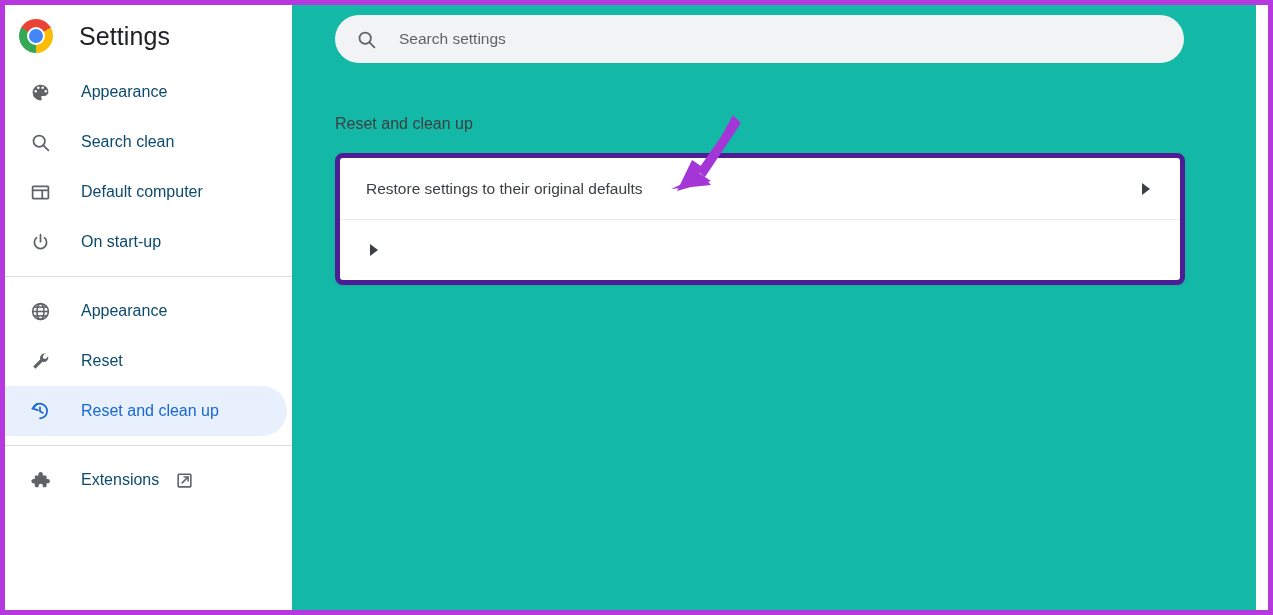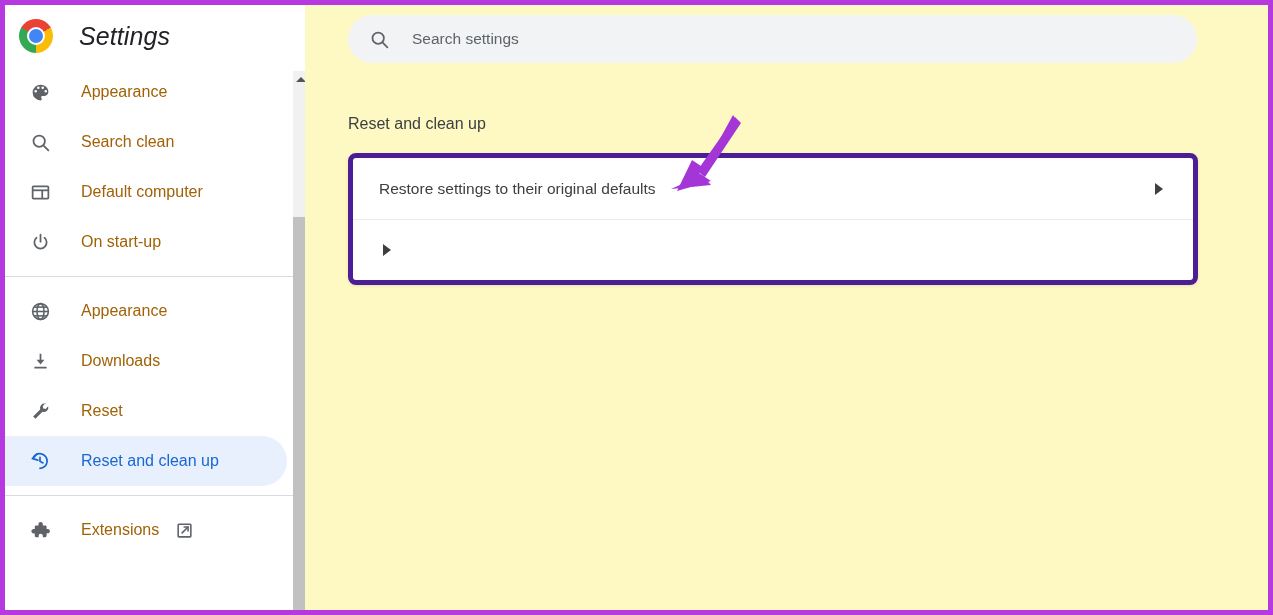--- a/index.html
+++ b/index.html
@@ -28,21 +28,20 @@
     width: 303px;
     height: 605px;
     background: #ffffff;
   }
 
   #brand {
     display: flex;
     align-items: center;
     height: 62px;
     padding-left: 14px;
-    font-style: italic;
   }
   #chrome-logo {
     width: 34px; height: 34px;
     position: relative;
     flex: none;
   }
   #chrome-logo .ring {
     position: absolute; inset: 0;
     border-radius: 50%;
     background:
@@ -89,21 +88,21 @@
     flex: none;
     display: flex;
     align-items: center;
     justify-content: center;
     color: #5f6368;
   }
   .nav-item .nav-icon svg { display: block; }
   .nav-item .nav-label {
     margin-left: 28px;
     font-size: 16px;
-    color: #a16207;
+    color: #0c4a6e;
     white-space: nowrap;
   }
   .nav-item.selected {
     background: #e8f0fe;
     width: 282px;
   }
   .nav-item.selected .nav-icon { color: #1967d2; }
   .nav-item.selected .nav-label { color: #1967d2; }
 
   .nav-external {
@@ -156,24 +155,24 @@
   #sidebar-edge {
     position: absolute;
     left: 303px; top: 0;
     width: 1px; height: 605px;
     background: #e8eaed;
   }
 
   
   #content {
     position: absolute;
-    left: 300px; top: 0;
+    left: 287px; top: 0;
     width: 964px;
     height: 605px;
-    background: #fef9c3;
+    background: #14b8a6;
     padding-left: 16px;
   }
 
   #searchbar {
     position: absolute;
     left: 43px;
     top: 10px;
     width: 849px;
     height: 48px;
     background: #f1f3f4;
@@ -327,29 +326,20 @@
             <circle cx="12" cy="12" r="9"></circle>
             <ellipse cx="12" cy="12" rx="4" ry="9"></ellipse>
             <line x1="3" y1="12" x2="21" y2="12"></line>
             <line x1="4.7" y1="7" x2="19.3" y2="7"></line>
             <line x1="4.7" y1="17" x2="19.3" y2="17"></line>
           </svg>
         </span>
         <span class="nav-label">Appearance</span>
       </div>
 
-      <div class="nav-item">
-        <span class="nav-icon">
-          <svg width="21" height="21" viewBox="0 0 24 24" fill="currentColor">
-            <path d="M11 3h2v7h3.5L12 15.5 7.5 10H11V3z"></path>
-            <rect x="5" y="18" width="14" height="2"></rect>
-          </svg>
-        </span>
-        <span class="nav-label">Downloads</span>
-      </div>
 
 
       <div class="nav-item">
         <span class="nav-icon">
           <svg width="21" height="21" viewBox="0 0 24 24" fill="currentColor">
             <path d="M17.9 3.2a5.2 5.2 0 00-6.3 6.6L3.6 17.8l2.6 2.6 8-8a5.2 5.2 0 006.6-6.3l-3 3-2.6-.6-.6-2.6 3-3.7z"></path>
           </svg>
         </span>
         <span class="nav-label">Reset</span>
       </div>

